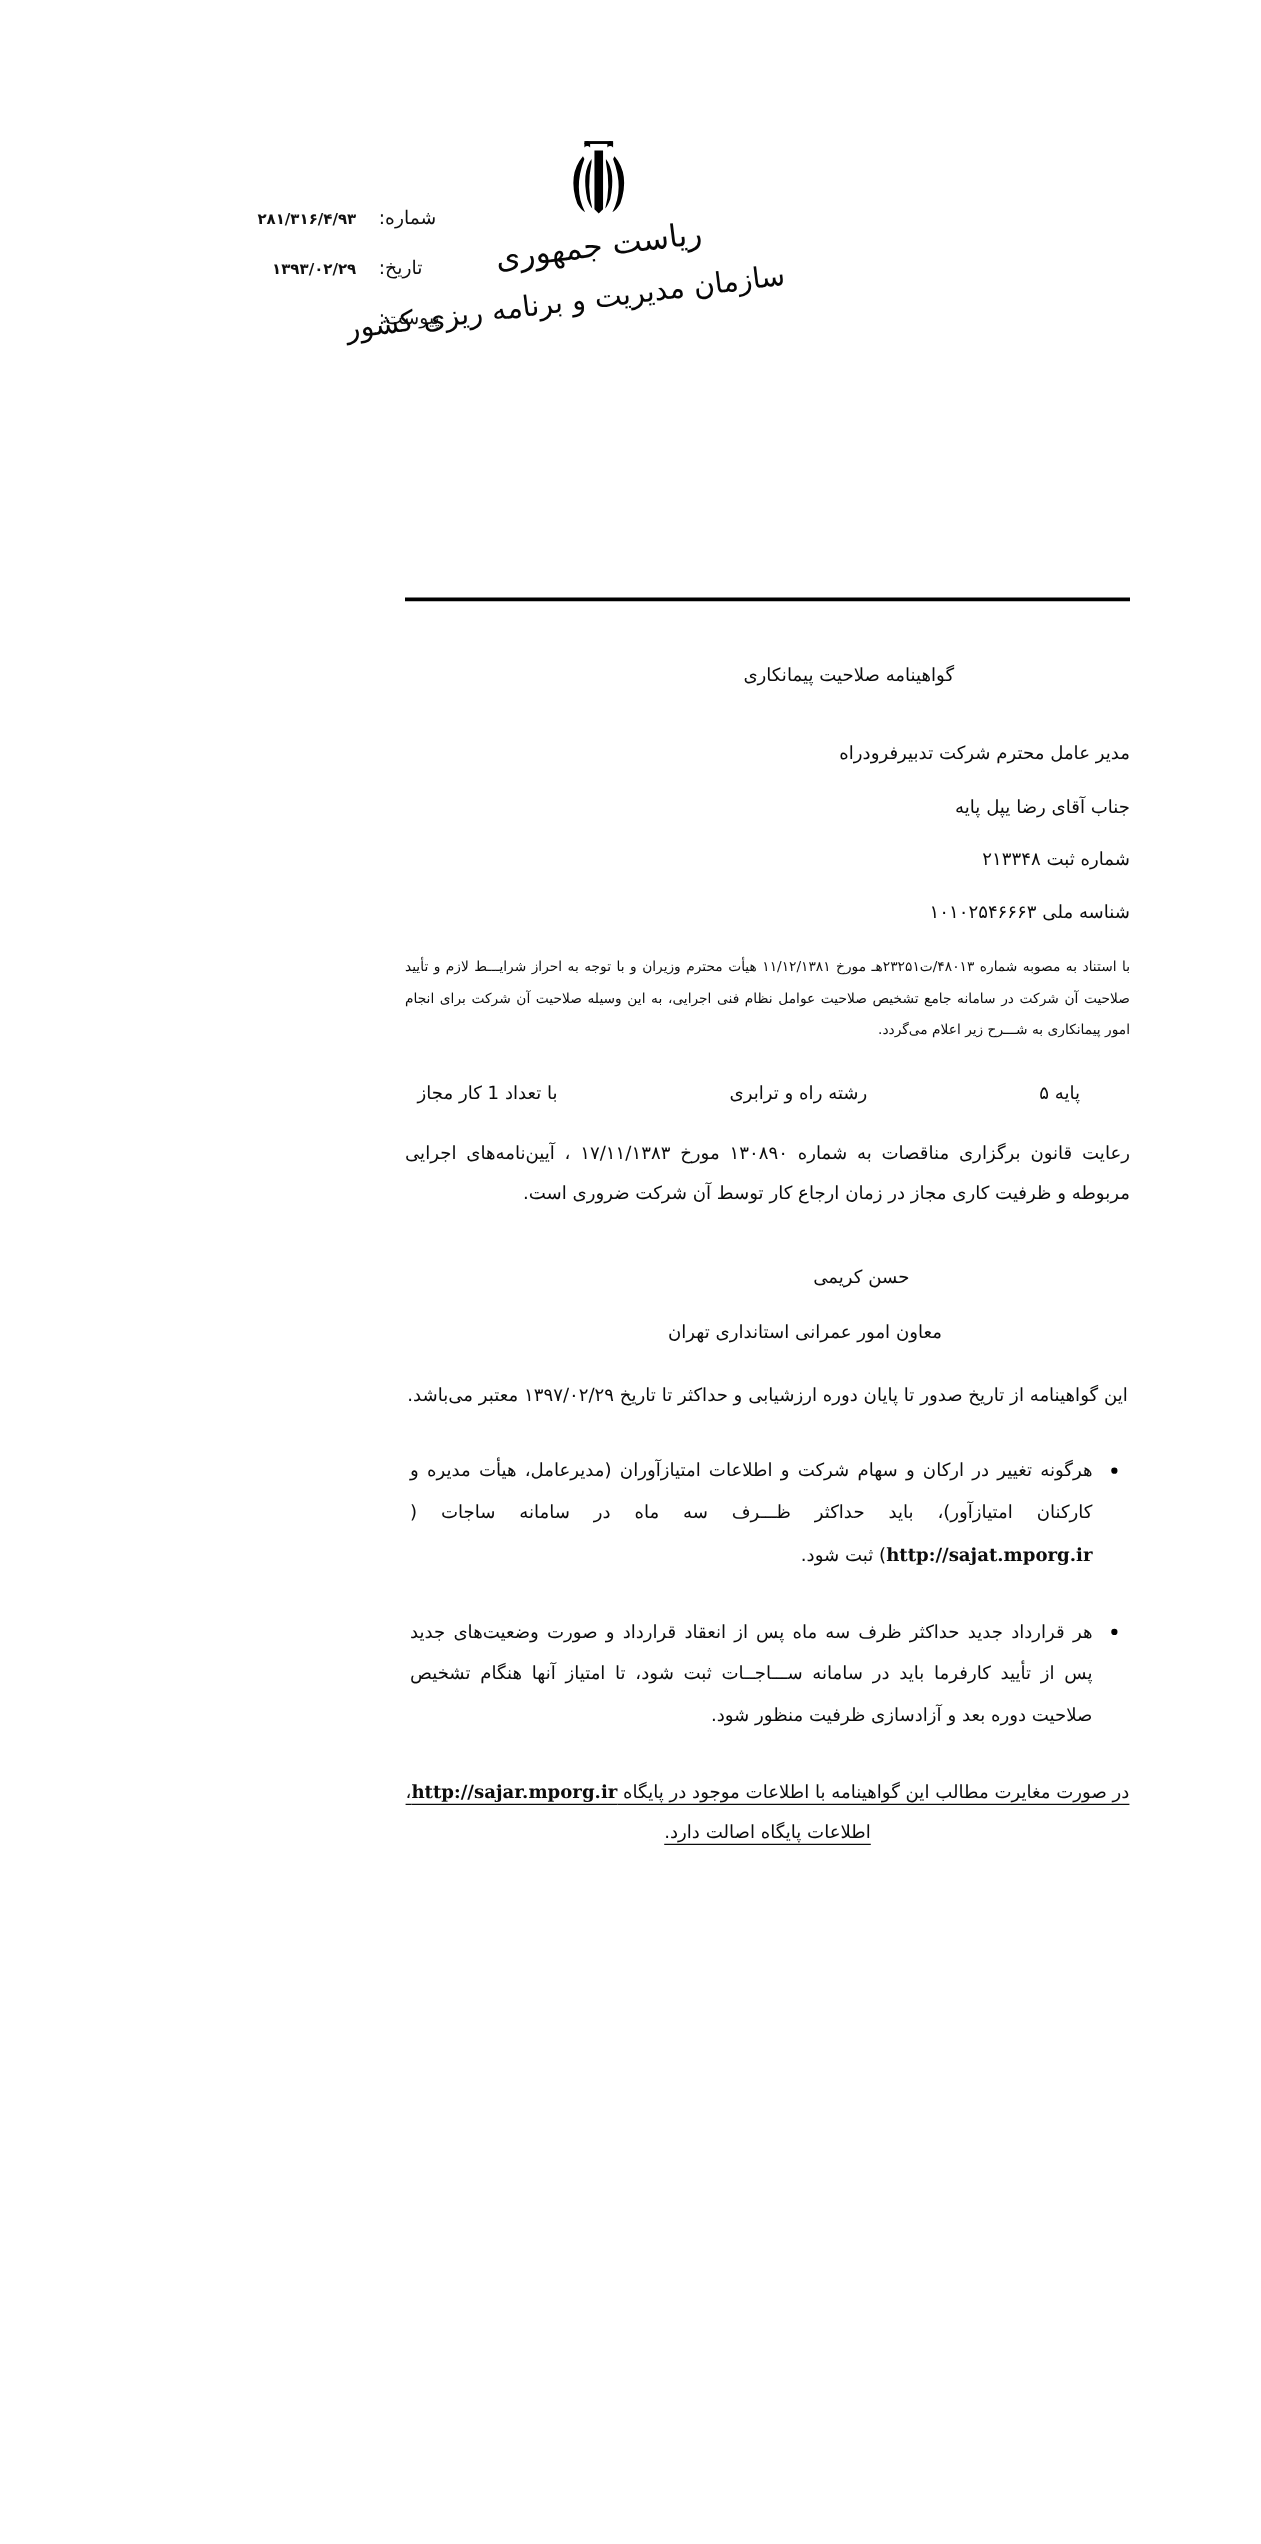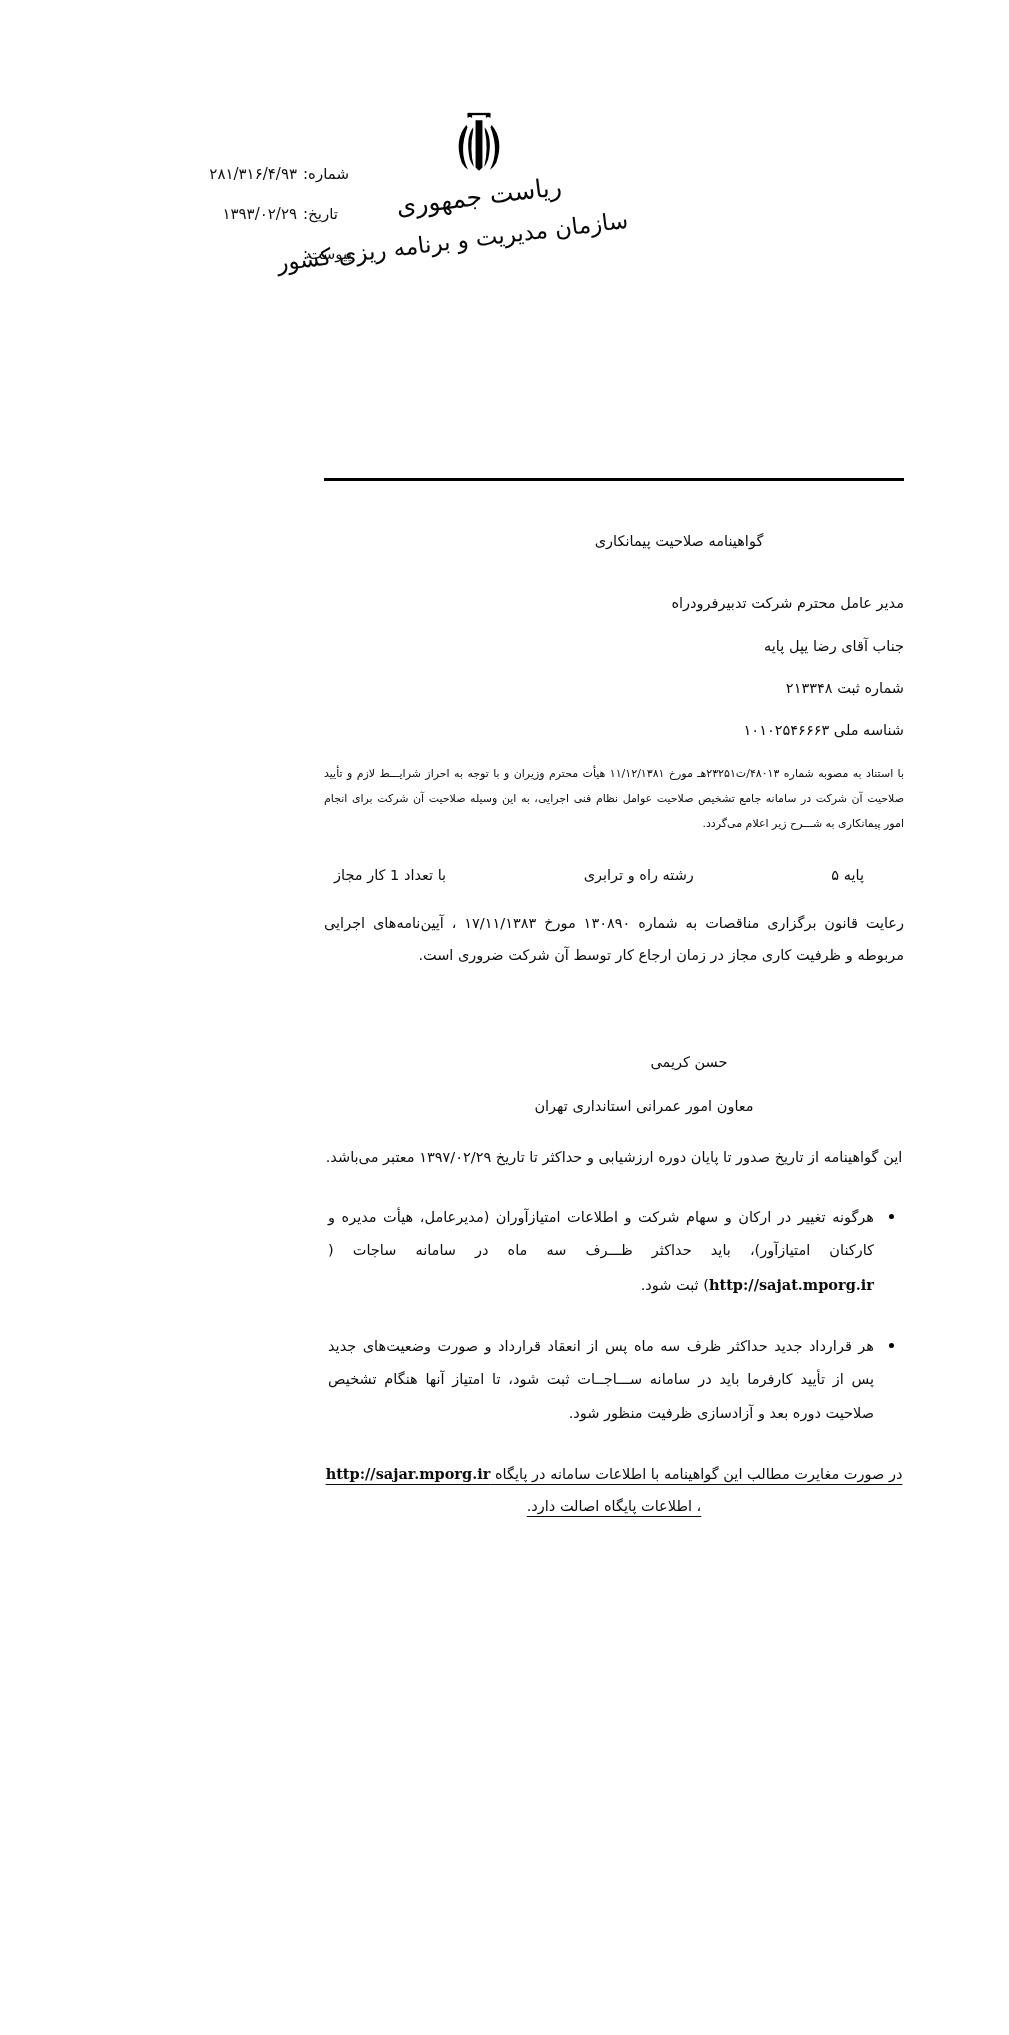--- a/index.html
+++ b/index.html
@@ -73,23 +73,24 @@
     align-items: baseline;
     margin-bottom: 22px;
     white-space: nowrap;
   }
   .meta-label {
     min-width: 66px;
     text-align: left;
     font-size: 15px;
   }
   .meta-value {
-    margin-right: 6px;
-    font-size: 15px;
+    margin-right: 18px;
+    font-size: 12px;
     letter-spacing: 0.5px;
+    font-weight: bold;
   }
 
   .rule {
     position: absolute;
     top: 478px;
     right: 105px;
     width: 580px;
     border: 0;
     border-top: 3px solid #000;
     margin: 0;
@@ -142,21 +143,21 @@
   .grade-row .g-field  { }
   .grade-row .g-count  { margin-left: 10px; }
 
   .rule-para {
     margin: 6px 0 0 0;
     text-align: justify;
     line-height: 2.25;
   }
 
   .signature {
-    margin-top: 76px;
+    margin-top: 36px;
   }
   .sig-name {
     text-align: center;
     margin: 0 0 16px 0;
     margin-right: -150px;
     font-size: 14.5px;
   }
   .sig-title {
     text-align: center;
     margin: 0 0 22px 0;
@@ -289,17 +290,17 @@
     <ul class="notes">
       <li>
         <span>هرگونه تغییر در ارکان و سهام شرکت و اطلاعات امتیازآوران (مدیرعامل، هیأت مدیره و کارکنان امتیازآور)، باید حداکثر ظـــرف سه ماه در سامانه ساجات (</span><span class="url">http://sajat.mporg.ir</span><span>) ثبت شود.</span>
       </li>
       <li>
         <span>هر قرارداد جدید حداکثر ظرف سه ماه پس از انعقاد قرارداد و صورت وضعیت‌های جدید پس از تأیید کارفرما باید در سامانه ســـاجــات ثبت شود، تا امتیاز آنها هنگام تشخیص صلاحیت دوره بعد و آزادسازی ظرفیت منظور شود.</span>
       </li>
     </ul>
 
     <p class="footer-note">
-      <span>در صورت مغایرت مطالب این گواهینامه با اطلاعات سامانه در پایگاه </span><span class="url">http://sajar.mporg.ir</span><span>، اطلاعات پایگاه اصالت دارد.</span>
+      <span>در صورت مغایرت مطالب این گواهینامه با اطلاعات موجود در پایگاه </span><span class="url">http://sajar.mporg.ir</span><span>، اطلاعات پایگاه اصالت دارد.</span>
     </p>
 
   </div>
 </div>
 
 </body></html>

